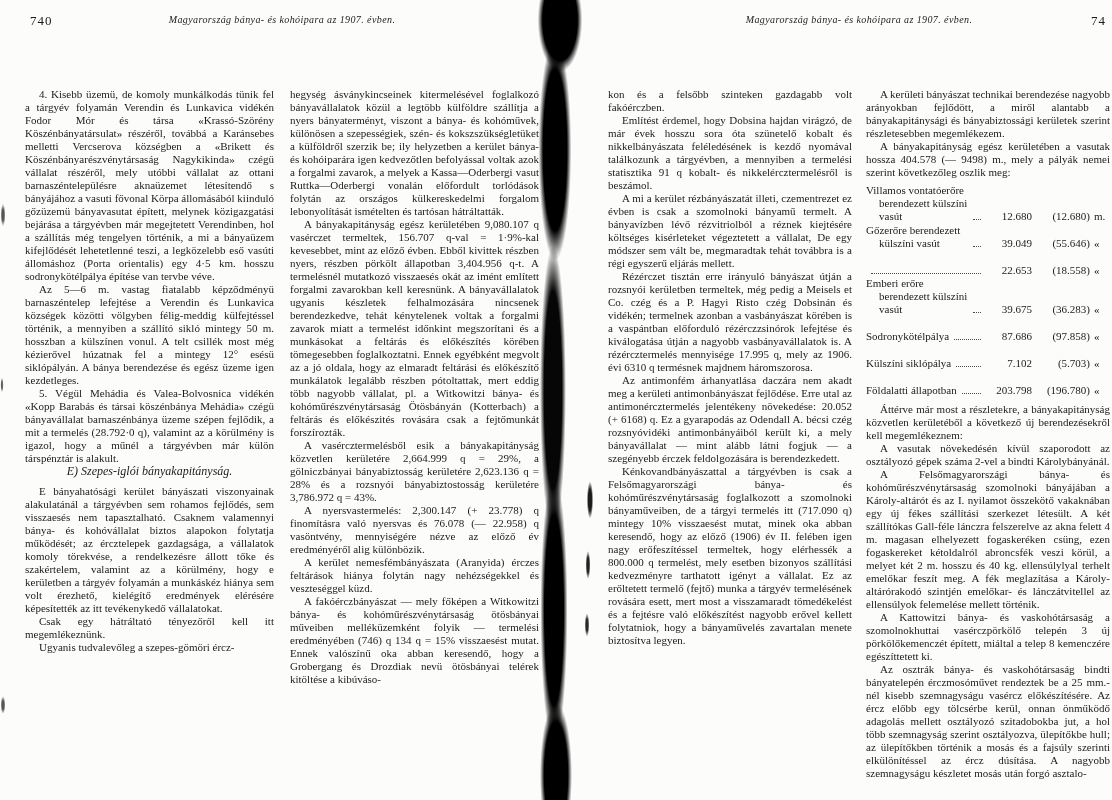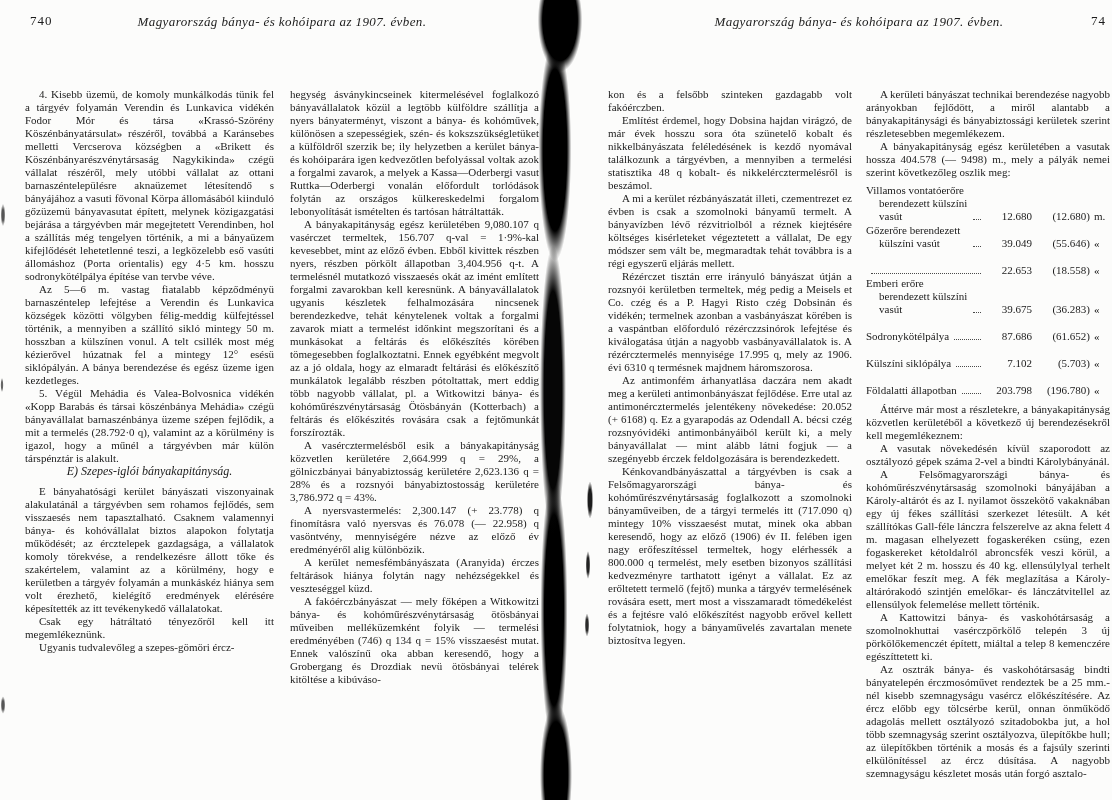--- a/index.html
+++ b/index.html
@@ -7,21 +7,21 @@
     width:1112px;height:800px;overflow:hidden;position:relative;
     background:#fcfcfb;color:#1b1b1b;
     font-family:"Liberation Serif","DejaVu Serif",serif;
   }
   .scan{position:absolute;inset:0;}
   .page{position:absolute;top:0;height:800px;}
   .page-left{left:0;width:556px;}
   .page-right{left:556px;width:556px;}
 
   .runtitle{
-    position:absolute;top:14px;font-style:italic;font-size:13px;
+    position:absolute;top:14px;font-style:italic;font-size:10px;
     letter-spacing:.4px;text-align:center;white-space:nowrap;
   }
   .page-left .runtitle{left:25px;width:514px;}
   .page-right .runtitle{left:52px;width:502px;}
   .pgnum{position:absolute;top:13px;font-size:13px;letter-spacing:1px;}
   .pgnum-left{left:30px;}
   .pgnum-right{right:6px;}
 
   .cols{position:absolute;top:88px;display:flex;}
   .page-left .cols{left:25px;width:514px;gap:16px;}
@@ -91,21 +91,21 @@
     </div>
   </section>
 
   <section class="page page-right">
     <div class="runtitle">Magyarország bánya- és kohóipara az 1907. évben.</div>
     <span class="pgnum pgnum-right">74</span>
 
     <div class="cols">
       <div class="col">
         <p class="para noindent">kon és a felsőbb szinteken gazdagabb volt fakóérczben.</p>
-        <p class="para">Említést érdemel, hogy Dobsina hajdan virágzó, de már évek hosszu sora óta szünetelő kobalt és nikkelbányászata feléledésének is kezdő nyomával találkozunk a tárgyévben, a mennyiben a termelési statisztika 48 q kobalt- és nikkelércztermelésről is beszámol.</p>
+        <p class="para">Említést érdemel, hogy Dobsina hajdan virágzó, de már évek hosszu sora óta szünetelő kobalt és nikkelbányászata feléledésének is kezdő nyomával találkozunk a tárgyévben, a mennyiben a termelési statisztika 91 q kobalt- és nikkelércztermelésről is beszámol.</p>
         <p class="para">A mi a kerület rézbányászatát illeti, czementrezet ez évben is csak a szomolnoki bányamű termelt. A bányavízben lévő rézvitriolból a réznek kiejtésére költséges kisérleteket végeztetett a vállalat, De egy módszer sem vált be, megmaradtak tehát továbbra is a régi egyszerű eljárás mellett.</p>
         <p class="para">Rézérczet tisztán erre irányuló bányászat útján a rozsnyói kerületben termeltek, még pedig a Meisels et Co. czég és a P. Hagyi Risto czég Dobsinán és vidékén; termelnek azonban a vasbányászat körében is a vaspántban előforduló rézérczzsinórok lefejtése és kiválogatása útján a nagyobb vasbányavállalatok is. A rézércztermelés mennyisége 17.995 q, mely az 1906. évi 6310 q termésnek majdnem háromszorosa.</p>
         <p class="para">Az antimonfém árhanyatlása daczára nem akadt meg a kerületi antimonbányászat fejlődése. Erre utal az antimonércztermelés jelentékeny növekedése: 20.052 (+ 6168) q. Ez a gyarapodás az Odendall A. bécsi czég rozsnyóvidéki antimonbányáiból került ki, a mely bányavállalat — mint alább látni fogjuk — a szegényebb érczek feldolgozására is berendezkedett.</p>
         <p class="para">Kénkovandbányászattal a tárgyévben is csak a Felsőmagyarországi bánya- és kohóműrészvénytársaság foglalkozott a szomolnoki bányaműveiben, de a tárgyi termelés itt (717.090 q) mintegy 10% visszaesést mutat, minek oka abban keresendő, hogy az előző (1906) év II. felében igen nagy erőfeszítéssel termeltek, hogy elérhessék a 800.000 q termelést, mely esetben bizonyos szállítási kedvezményre tarthatott igényt a vállalat. Ez az erőltetett termelő (fejtő) munka a tárgyév termelésének rovására esett, mert most a visszamaradt tömedékelést és a fejtésre való előkészítést nagyobb erővel kellett folytatniok, hogy a bányaművelés zavartalan menete biztosítva legyen.</p>
       </div>
       <div class="col">
         <p class="para">A kerületi bányászat technikai berendezése nagyobb arányokban fejlődött, a miről alantabb a bányakapitánysági és bányabiztossági kerületek szerint részletesebben megemlékezem.</p>
         <p class="para">A bányakapitányság egész kerületében a vasutak hossza 404.578 (— 9498) m., mely a pályák nemei szerint következőleg oszlik meg:</p>
 
         <div class="stats">
@@ -133,21 +133,21 @@
             <span class="t-label">Emberi erőre berendezett külszíni vasút</span>
             <span class="t-fill"></span>
             <span class="t-val">39.675</span>
             <span class="t-prev">(36.283)</span>
             <span class="t-unit">«</span>
           </div>
           <div class="t-row">
             <span class="t-label">Sodronykötélpálya</span>
             <span class="t-fill"></span>
             <span class="t-val">87.686</span>
-            <span class="t-prev">(61.652)</span>
+            <span class="t-prev">(97.858)</span>
             <span class="t-unit">«</span>
           </div>
           <div class="t-row">
             <span class="t-label">Külszíni siklópálya</span>
             <span class="t-fill"></span>
             <span class="t-val">7.102</span>
             <span class="t-prev">(5.703)</span>
             <span class="t-unit">«</span>
           </div>
           <div class="t-row">

